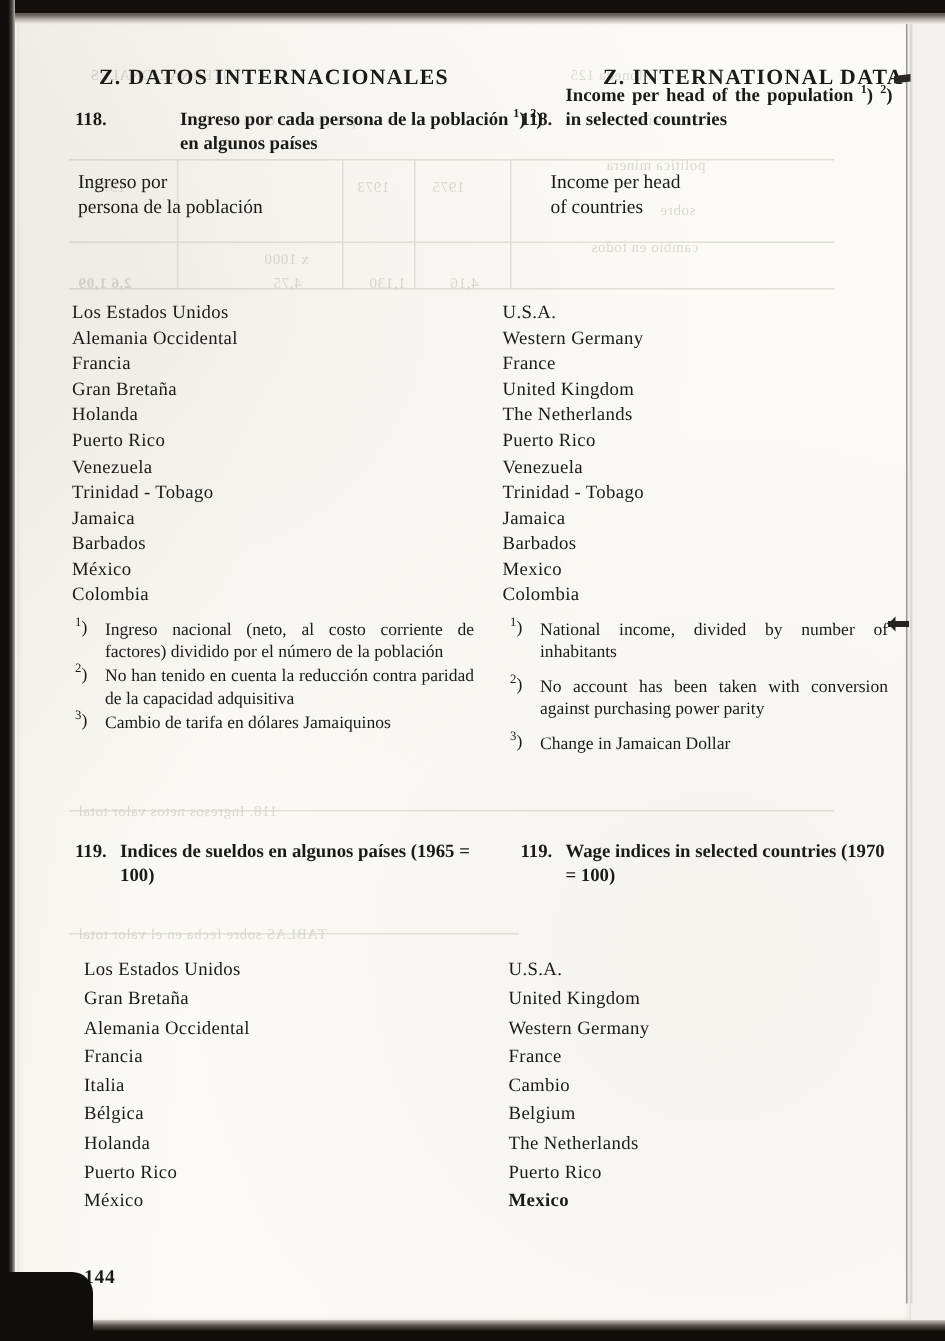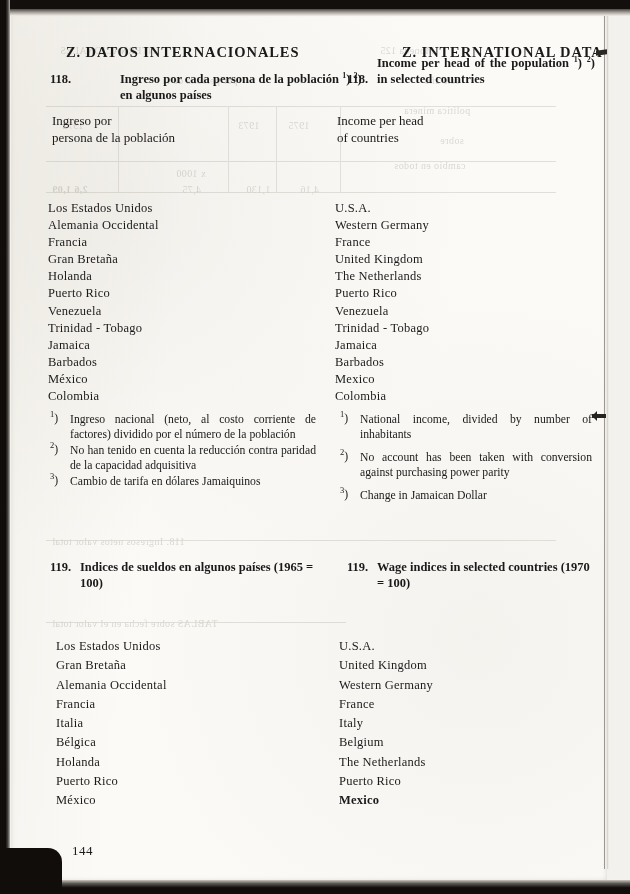--- a/index.html
+++ b/index.html
@@ -140,21 +140,21 @@
     line-height: 0;
   }
 
   .subhead {
     position: absolute;
     font-size: 13px;
     line-height: 17px;
     text-align: left;
   }
   .subhead.es { left: 52px;  top: 112px; width: 268px; }
-  .subhead.en { left: 337px; top: 112px; width: 250px; }
+  .subhead.en { left: 367px; top: 112px; width: 250px; }
 
   .clist {
     position: absolute;
     font-size: 12.5px;
     letter-spacing: .25px;
   }
   .clist.a-es { left: 48px;  top: 200px; }
   .clist.a-en { left: 335px; top: 200px; }
   .clist.b-es { left: 56px;  top: 637px; }
   .clist.b-en { left: 339px; top: 637px; }
@@ -184,23 +184,23 @@
   .notes.en .note.tight { margin-bottom: 0; }
   .note .mk {
     position: absolute;
     left: 2px; top: -1px;
     font-size: 11.7px;
   }
   .note .mk sup { font-size: 8.5px; vertical-align: super; line-height: 0; }
 
   .pageno {
     position: absolute;
-    left: 72px; top: 843px;
+    left: 56px; top: 843px;
     font-size: 13px;
-    font-weight: normal;
+    font-weight: bold;
     letter-spacing: .5px;
   }
 </style>
 </head>
 <body>
 
 <div id="page">
 
   <div class="paper">
     <div class="paper-grain"></div>
@@ -331,21 +331,21 @@
       <li>Holanda</li>
       <li>Puerto  Rico</li>
       <li>México</li>
     </ul>
 
     <ul class="clist b-en">
       <li>U.S.A.</li>
       <li>United  Kingdom</li>
       <li>Western  Germany</li>
       <li>France</li>
-      <li>Italy</li>
+      <li>Cambio</li>
       <li>Belgium</li>
       <li>The  Netherlands</li>
       <li>Puerto  Rico</li>
       <li class="bold">Mexico</li>
     </ul>
 
     <div class="pageno">144</div>
   </div>
 
   <div class="page-edge-line"></div>

